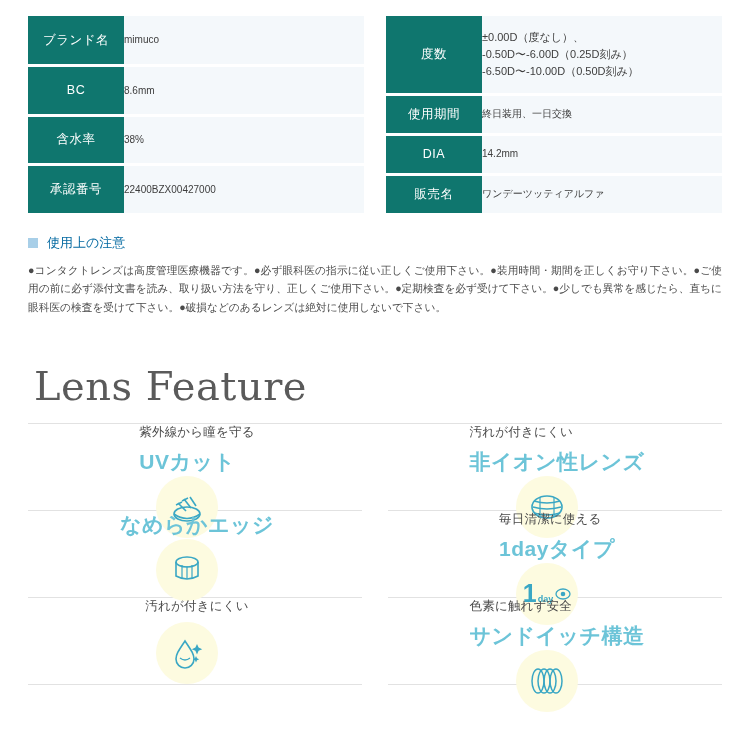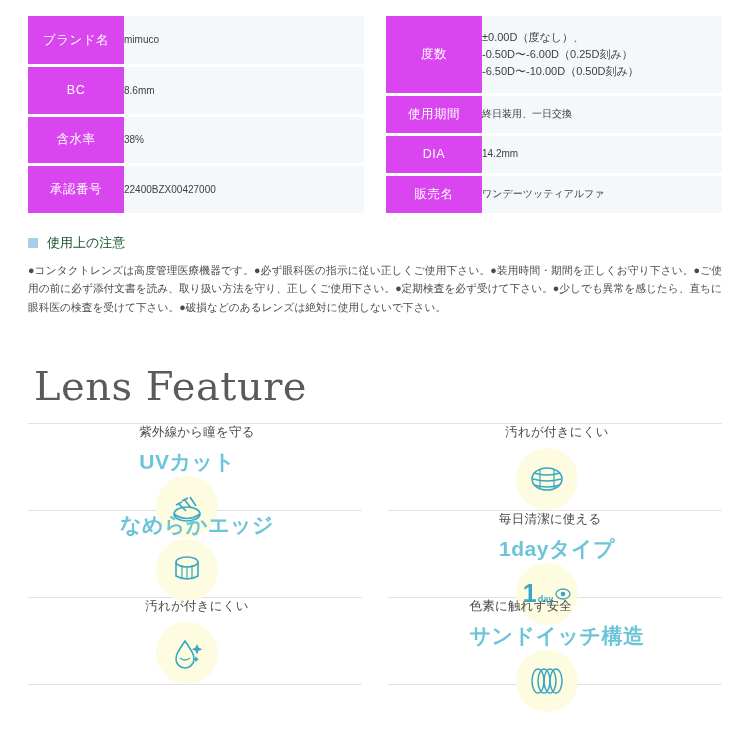--- a/index.html
+++ b/index.html
@@ -23,21 +23,21 @@
     flex: 1;
     border-collapse: collapse;
     table-layout: fixed;
   }
   .spec-table td {
     padding: 0;
     vertical-align: middle;
   }
   .sp-label {
     width: 96px;
-    background: #d946ef;
+    background: #0f766e;
     color: #ffffff;
     font-size: 12.5px;
     text-align: center;
     letter-spacing: 0.5px;
     border-bottom: 3px solid #ffffff;
     height: 40px;
   }
   .sp-label.tall { height: 78px; }
   .sp-value {
     background: #f4f8fb;
@@ -53,21 +53,21 @@
 
   
   .notes {
     margin: 18px 28px 0 28px;
   }
   .notes-head {
     display: flex;
     align-items: center;
     gap: 9px;
     font-size: 13px;
-    color: #14532d;
+    color: #0369a1;
     margin-bottom: 9px;
   }
   .sq {
     width: 10px; height: 10px;
     background: #a8cfe8;
     display: inline-block;
   }
   .notes-body {
     font-size: 10.7px;
     line-height: 1.75;
@@ -229,20 +229,21 @@
           <line x1="23" y1="10" x2="29" y2="19" stroke="#3aa7c4" stroke-width="1.6"></line>
           <line x1="9" y1="18" x2="15" y2="15" stroke="#3aa7c4" stroke-width="1.4"></line>
           <line x1="15" y1="14" x2="21" y2="11" stroke="#3aa7c4" stroke-width="1.4"></line>
         </svg>
       </div>
     </div>
 
     <div class="feat">
       <div class="feat-text">
         <div class="feat-sub">汚れが付きにくい</div>
+        <div class="feat-main">非イオン性レンズ</div>
       </div>
       <div class="feat-icon">
         <svg width="42" height="40" viewBox="0 0 42 40">
           <ellipse cx="21" cy="20" rx="15" ry="11" fill="none" stroke="#3aa7c4" stroke-width="1.6"></ellipse>
           <path d="M8 14 q13 4 26 0 M7 20 q14 4 28 0 M8 26 q13 4 26 0" fill="none" stroke="#3aa7c4" stroke-width="1.4"></path>
           <line x1="14" y1="10" x2="14" y2="30" stroke="#3aa7c4" stroke-width="1.2"></line>
           <line x1="28" y1="10" x2="28" y2="30" stroke="#3aa7c4" stroke-width="1.2"></line>
         </svg>
       </div>
     </div>

